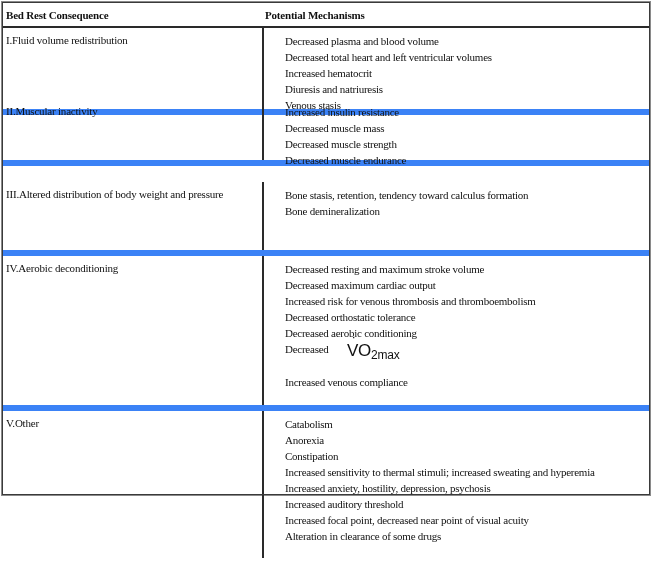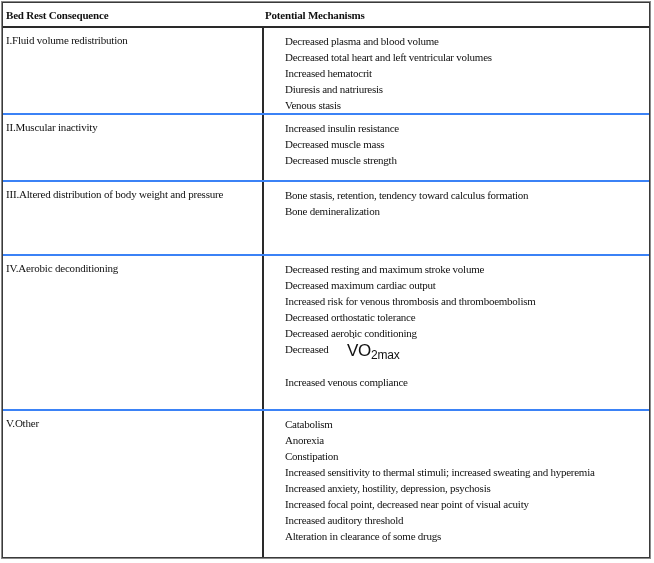--- a/index.html
+++ b/index.html
@@ -1,28 +1,28 @@
 <!DOCTYPE html>
 <html><head>
 <meta charset="utf-8">
 <style>
   html, body { margin: 0; padding: 0; background: #ffffff; }
   body { width: 654px; height: 563px; position: relative; overflow: hidden;
          font-family: "Liberation Serif", "DejaVu Serif", serif; color: #111; }
-  .tbl { position: absolute; left: 1px; top: 1px; width: 650px; height: 558px;
+  .tbl { position: absolute; left: 1px; top: 1px; width: 650px; height: 495px;
          border: 1px solid #8a8a8a; box-sizing: border-box; }
   .tbl::after { content: ""; position: absolute; left: 0; top: 0; right: 0; bottom: 0;
          border: 1px solid #3a3a3a; pointer-events: none; }
   .hdr { position: absolute; left: 0; top: 0; width: 100%; height: 26px;
          border-bottom: 2px solid #2a2a2a; box-sizing: border-box; }
   .hdr-cell { position: absolute; top: 7px; font-size: 11px; font-weight: bold; letter-spacing: -0.2px; }
   .hdr-c1 { left: 4px; }
   .hdr-c2 { left: 263px; }
   .row { position: absolute; left: 0; width: 100%; box-sizing: border-box;
-         border-bottom: 2px solid #3b82f6; }
+         border-bottom: 6px solid #3b82f6; }
   .row.last { border-bottom: none; }
   .col-div { position: absolute; left: 260px; top: 0; bottom: 0; width: 2px; background: #2a2a2a; }
   .c1 { position: absolute; left: 4px; top: 6px; font-size: 11px; letter-spacing: -0.2px; }
   .c2 { position: absolute; left: 283px; top: 5px; font-size: 11px; letter-spacing: -0.25px; }
   .line { height: 16px; line-height: 16px; white-space: nowrap; }
   .line.tall { height: 33px; line-height: 16px; position: relative; }
   .vo2 { position: absolute; left: 62px; top: 0px; font-family: "Liberation Sans", "DejaVu Sans", sans-serif;
          font-size: 17px; line-height: 20px; }
   .vo2 .v { position: relative; display: inline-block; }
   .vo2 .dot { position: absolute; left: 5px; top: -8px; font-size: 14px; }
@@ -42,27 +42,28 @@
     <div class="c1">I.Fluid volume redistribution</div>
     <div class="c2">
       <div class="line">Decreased plasma and blood volume</div>
       <div class="line">Decreased total heart and left ventricular volumes</div>
       <div class="line">Increased hematocrit</div>
       <div class="line">Diuresis and natriuresis</div>
       <div class="line">Venous stasis</div>
     </div>
   </div>
 
-  <div class="row" style="top:113px;height:67px;">
+  <div class="row" style="top:97px;height:67px;">
     <div class="col-div"></div>
     <div class="c1">II.Muscular inactivity</div>
     <div class="c2">
       <div class="line">Increased insulin resistance</div>
       <div class="line">Decreased muscle mass</div>
       <div class="line">Decreased muscle strength</div>
+      <div class="line">Decreased muscle endurance</div>
     </div>
   </div>
 
   <div class="row" style="top:180px;height:74px;">
     <div class="col-div"></div>
     <div class="c1">III.Altered distribution of body weight and pressure</div>
     <div class="c2">
       <div class="line">Bone stasis, retention, tendency toward calculus formation</div>
       <div class="line">Bone demineralization</div>
     </div>
@@ -87,18 +88,18 @@
 
   <div class="row last" style="top:409px;height:147px;">
     <div class="col-div"></div>
     <div class="c1">V.Other</div>
     <div class="c2">
       <div class="line">Catabolism</div>
       <div class="line">Anorexia</div>
       <div class="line">Constipation</div>
       <div class="line">Increased sensitivity to thermal stimuli; increased sweating and hyperemia</div>
       <div class="line">Increased anxiety, hostility, depression, psychosis</div>
+      <div class="line">Increased auditory threshold</div>
       <div class="line">Increased focal point, decreased near point of visual acuity</div>
-      <div class="line">Increased auditory threshold</div>
       <div class="line">Alteration in clearance of some drugs</div>
     </div>
   </div>
 </div>
 
 </body></html>

